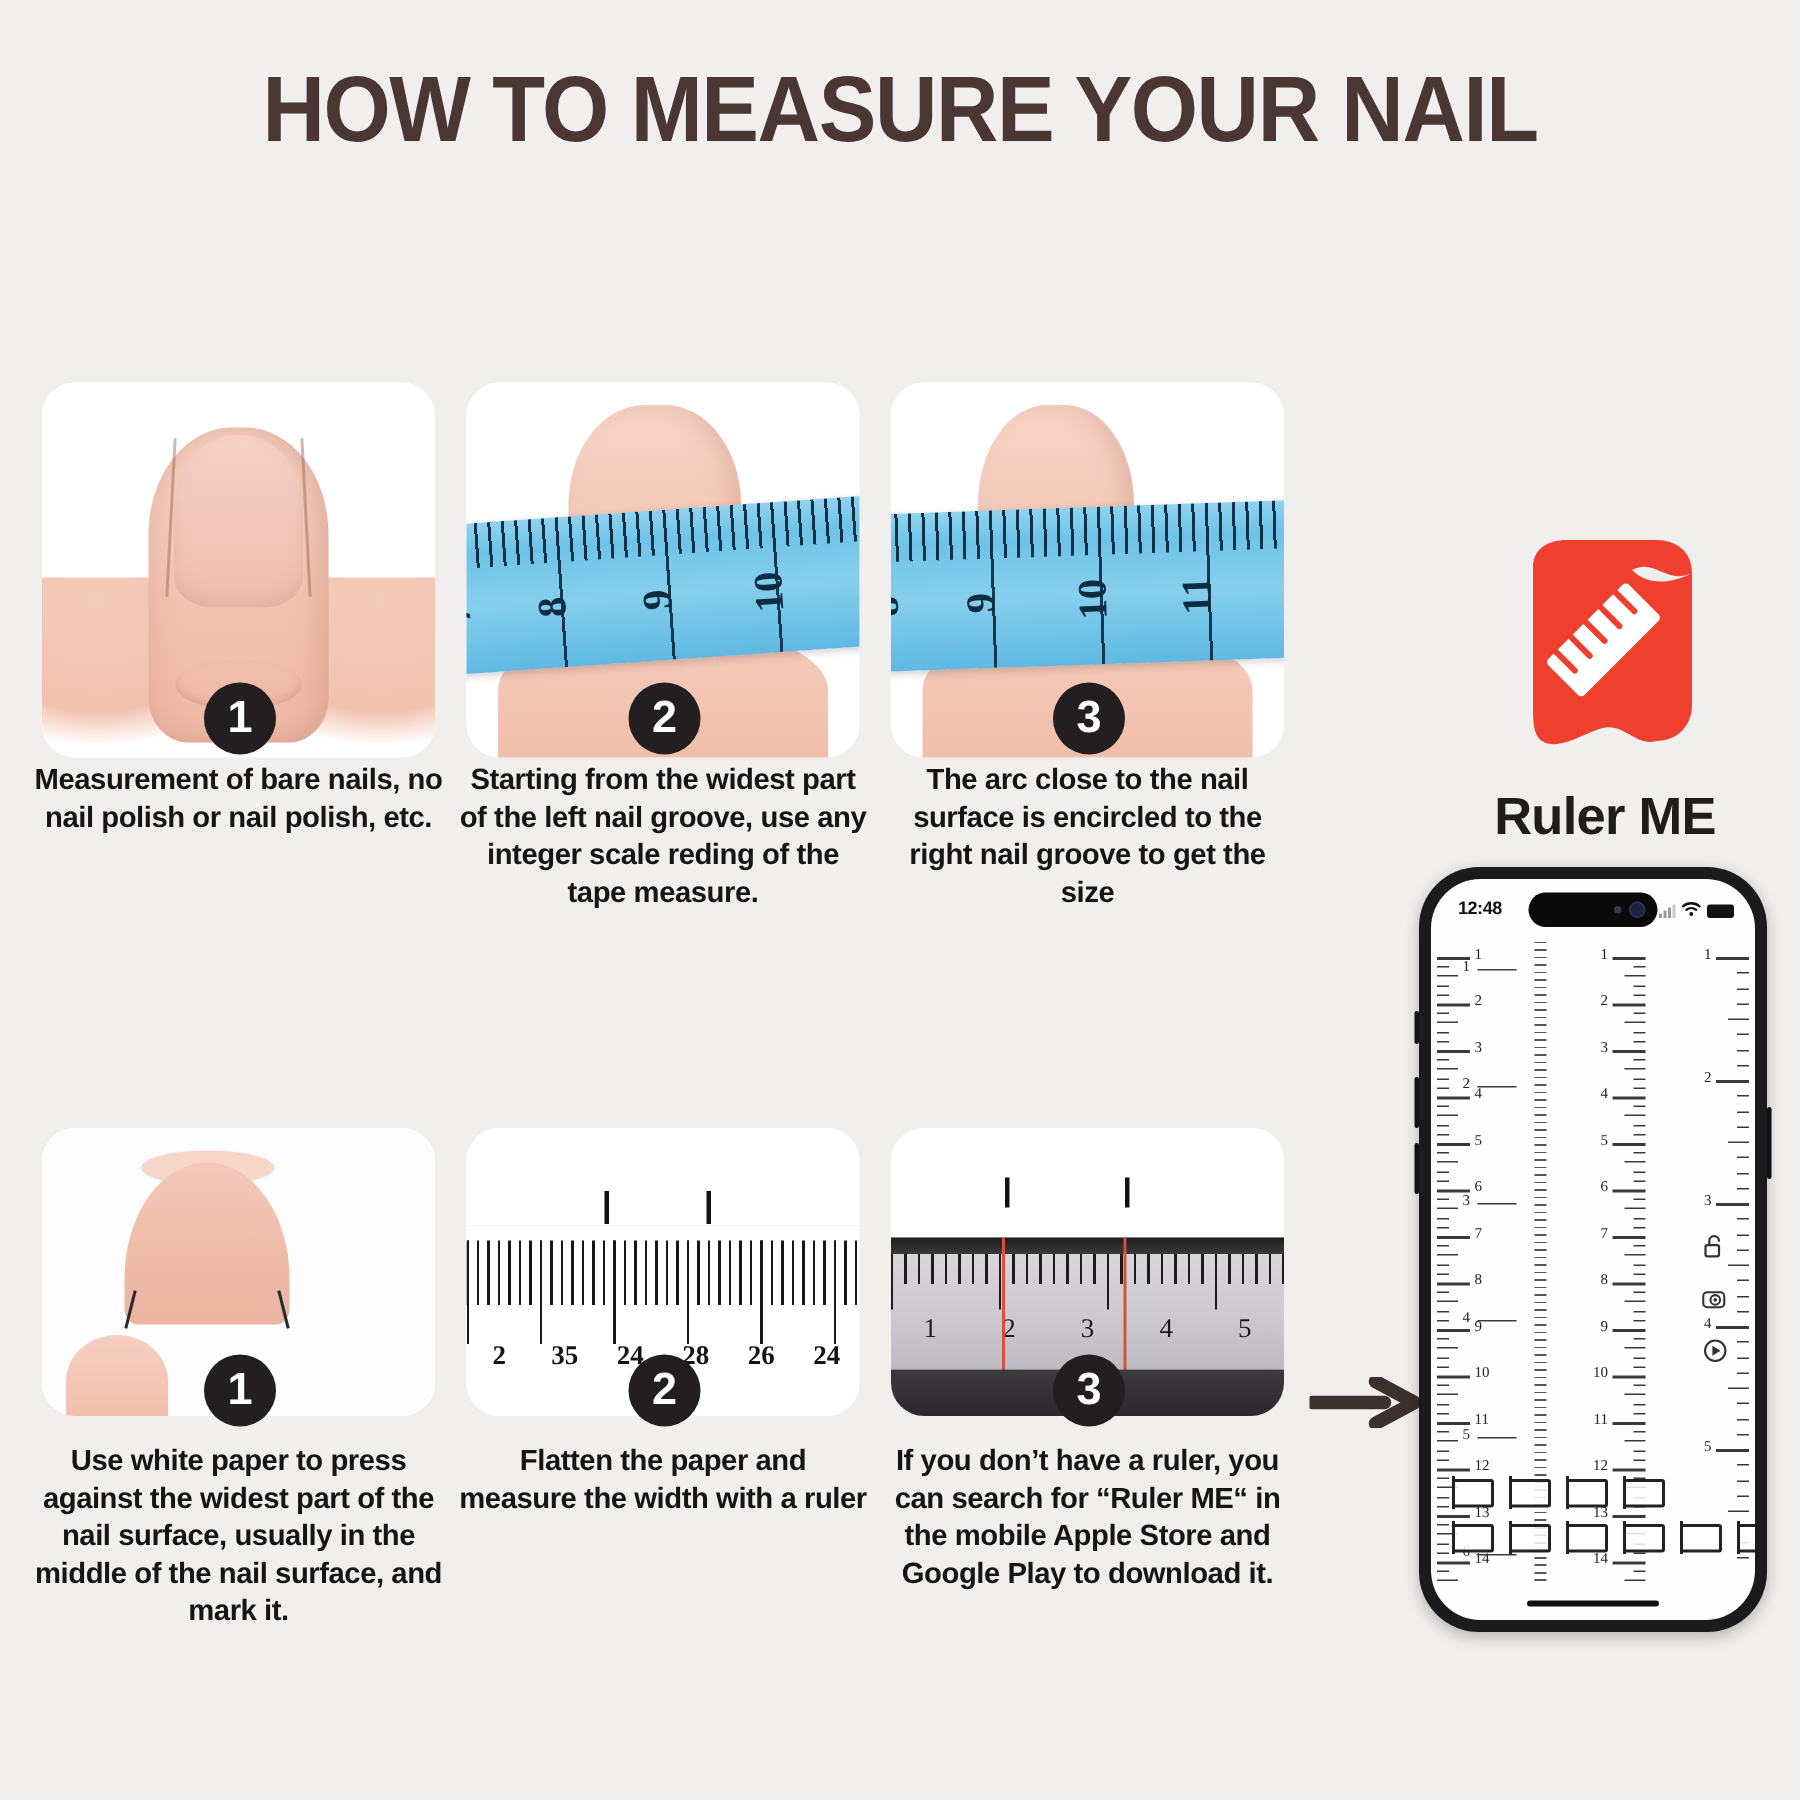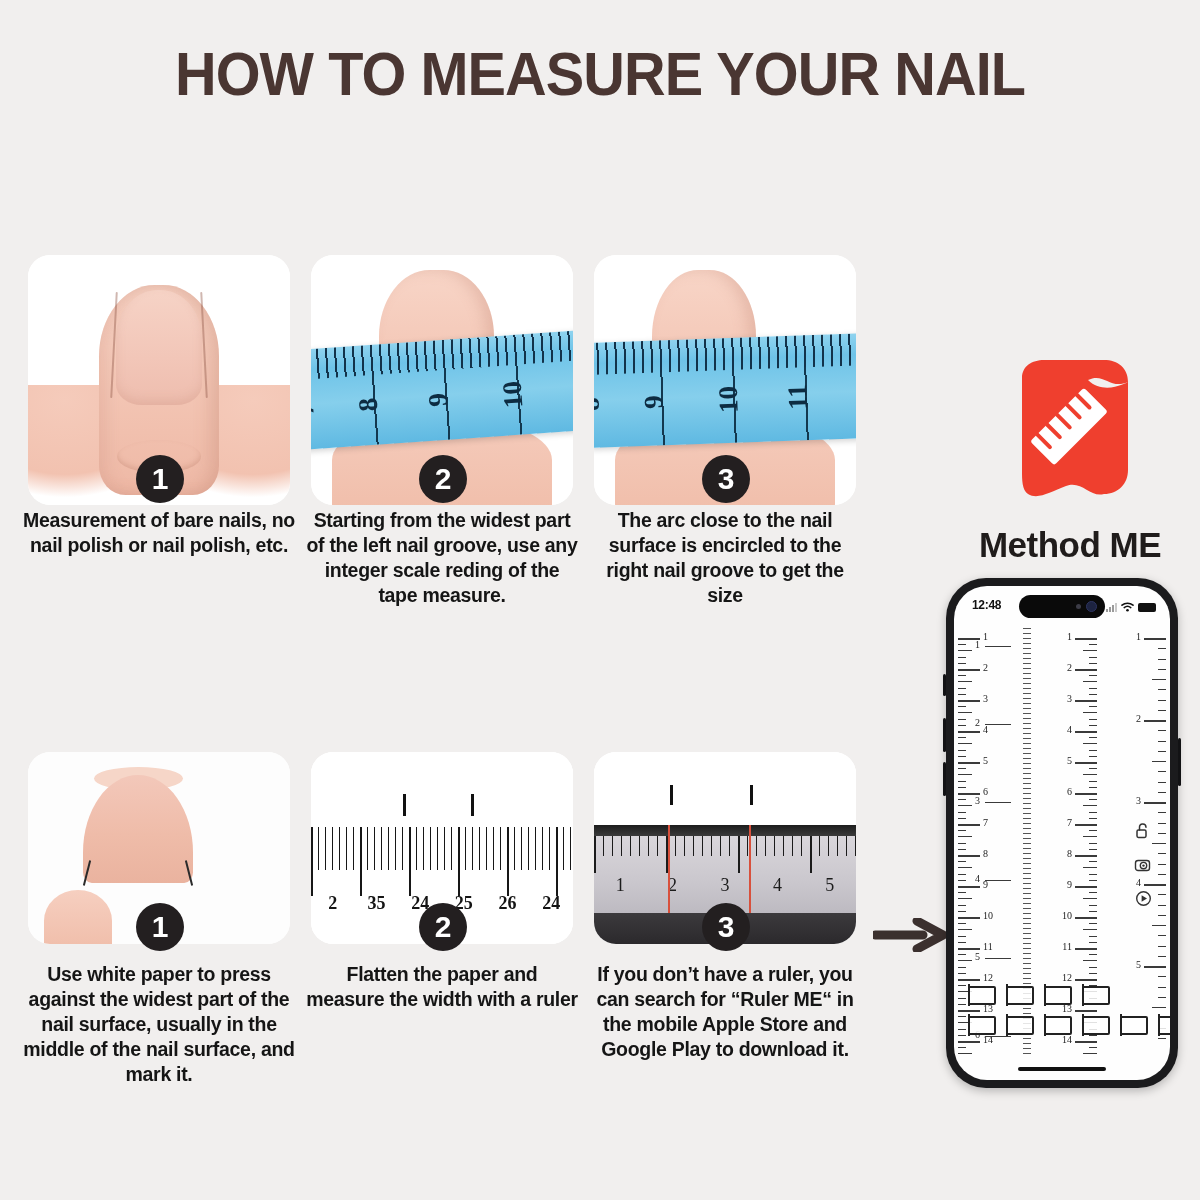--- a/index.html
+++ b/index.html
@@ -358,21 +358,21 @@
         <div class="k22-top"></div>
         <div class="k22-pen" style="left:92px;"></div>
         <div class="k22-pen" style="left:160px;"></div>
         <div class="k22-scale">
           <div class="k22-minor"></div>
           <div class="k22-major"></div>
           <div class="k22-nums" id="k22-nums">
               <span>2</span>
               <span>35</span>
               <span>24</span>
-              <span>25</span>
+              <span>28</span>
               <span>26</span>
               <span>24</span>
             </div>
         </div>
       </div>
     </div>
     <div class="badge b2">2</div>
     <div class="caption cap2">Flatten the paper and measure the width with a ruler</div>
 
     <div class="card col3">
@@ -420,21 +420,21 @@
         <g stroke="#ef3f2e" stroke-width="4" stroke-linecap="round">
           <line x1="50" y1="58" x2="50" y2="76"></line>
           <line x1="64" y1="58" x2="64" y2="76"></line>
           <line x1="78" y1="58" x2="78" y2="76"></line>
           <line x1="92" y1="58" x2="92" y2="76"></line>
           <line x1="106" y1="58" x2="106" y2="76"></line>
         </g>
       </g>
     </svg>
   </div>
-  <div class="app-label">Method ME</div>
+  <div class="app-label">Ruler ME</div>
 
   <div class="phone">
     <div class="side-btn" style="left:-3px;top:96px;width:3px;height:22px;"></div>
     <div class="side-btn" style="left:-3px;top:140px;width:3px;height:34px;"></div>
     <div class="side-btn" style="left:-3px;top:184px;width:3px;height:34px;"></div>
     <div class="side-btn" style="right:-3px;top:160px;width:3px;height:48px;"></div>
 
     <div class="phone-screen">
 
       <div class="status-time">12:48</div>

